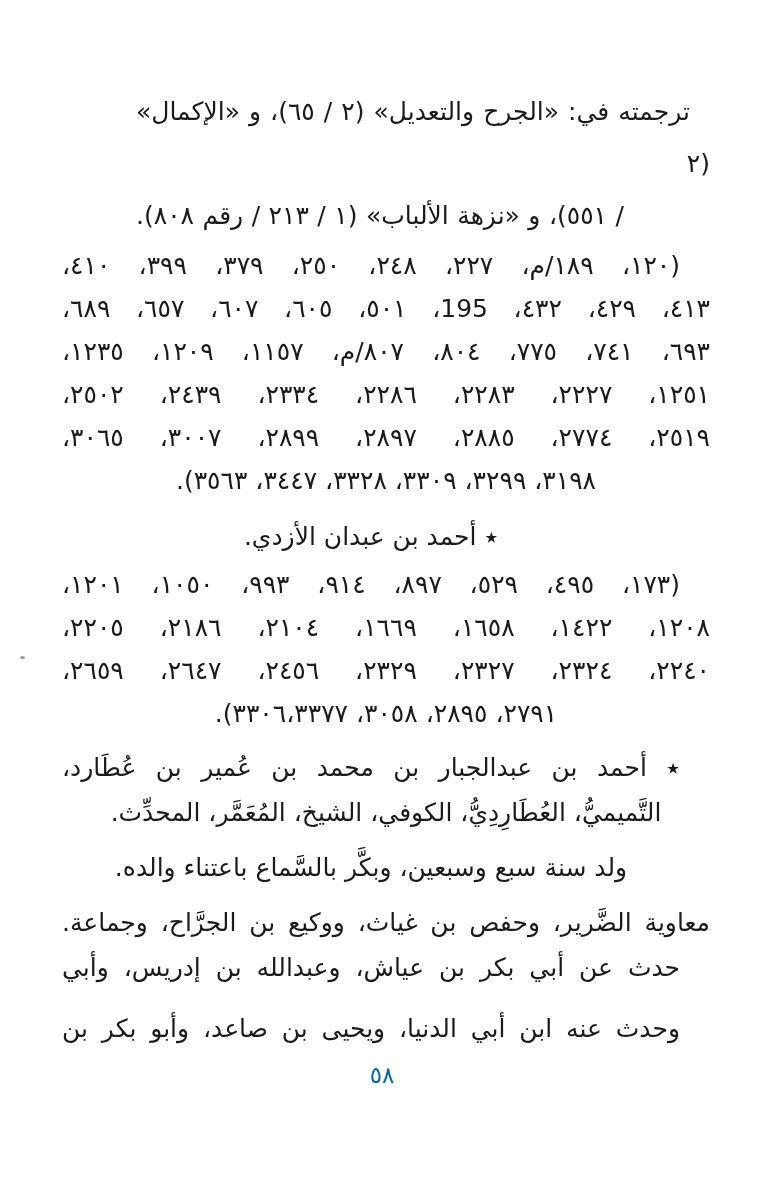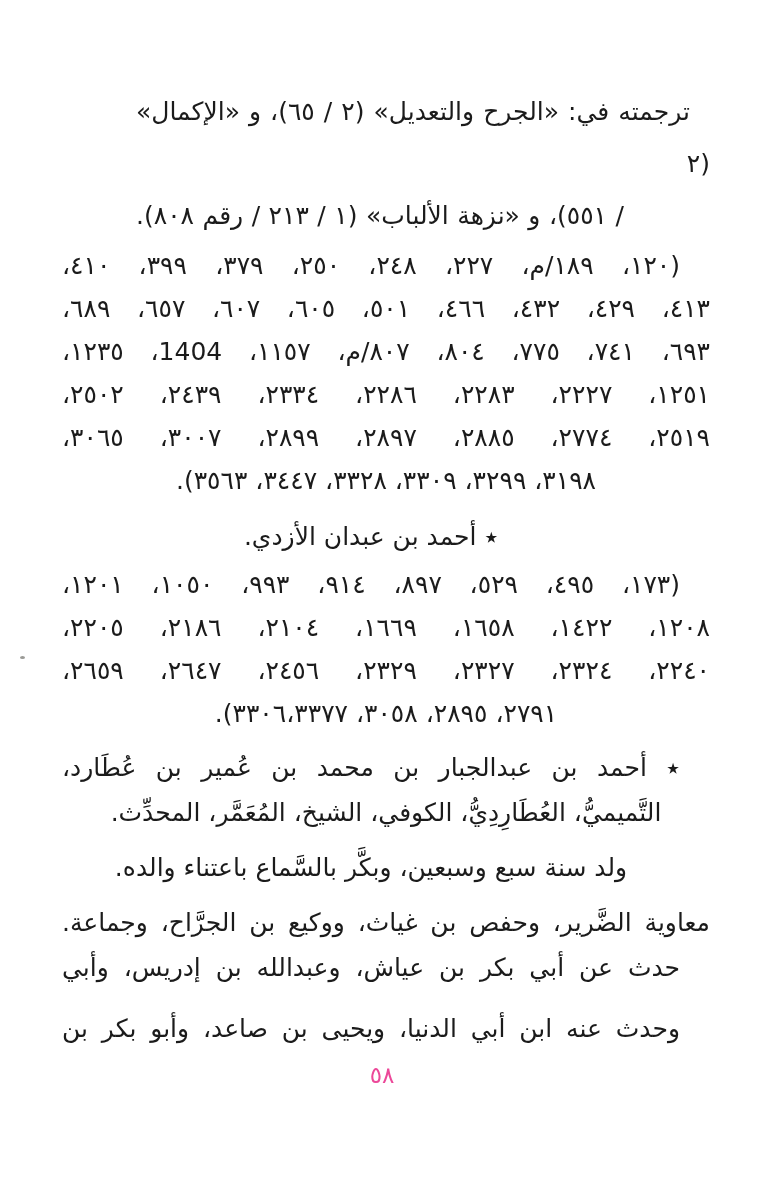--- a/index.html
+++ b/index.html
@@ -33,21 +33,21 @@
   .heading2 { margin-top:10px; }
   .p-birth { margin-top:10px; }
   .p-heard { margin-top:10px; }
   .p-narr  { margin-top:16px; }
 
   .page-number {
     position:absolute;
     top:1062px; left:0; right:0;
     text-align:center;
     font-size:23px;
-    color:#ec4899;
+    color:#0369a1;
   }
   .speck {
     position:absolute;
     left:20px; top:656px;
     width:5px; height:3px;
     background:#9a9a96;
     border-radius:50%;
   }
 </style>
 </head>
@@ -56,22 +56,22 @@
 <div class="page">
   <div class="text-area">
 
     <div class="p-sources">
       <div class="l just ind-sm">ترجمته في: «الجرح والتعديل» (٢ / ٦٥)، و «الإكمال» (٢</div>
       <div class="l just shift">/ ٥٥١)، و «نزهة الألباب» (١ / ٢١٣ / رقم ٨٠٨).</div>
     </div>
 
     <div class="nums nums1">
       <div class="l just ind">(١٢٠، ١٨٩/م، ٢٢٧، ٢٤٨، ٢٥٠، ٣٧٩، ٣٩٩، ٤١٠،</div>
-      <div class="l just">٤١٣، ٤٢٩، ٤٣٢، ٤٦٦، ٥٠١، ٦٠٥، ٦٠٧، ٦٥٧، ٦٨٩،</div>
-      <div class="l just">٦٩٣، ٧٤١، ٧٧٥، ٨٠٤، ٨٠٧/م، ١١٥٧، 1404، ١٢٣٥،</div>
+      <div class="l just">٤١٣، ٤٢٩، ٤٣٢، 195، ٥٠١، ٦٠٥، ٦٠٧، ٦٥٧، ٦٨٩،</div>
+      <div class="l just">٦٩٣، ٧٤١، ٧٧٥، ٨٠٤، ٨٠٧/م، ١١٥٧، ١٢٠٩، ١٢٣٥،</div>
       <div class="l just">١٢٥١، ٢٢٢٧، ٢٢٨٣، ٢٢٨٦، ٢٣٣٤، ٢٤٣٩، ٢٥٠٢،</div>
       <div class="l just">٢٥١٩، ٢٧٧٤، ٢٨٨٥، ٢٨٩٧، ٢٨٩٩، ٣٠٠٧، ٣٠٦٥،</div>
       <div class="l endline">٣١٩٨، ٣٢٩٩، ٣٣٠٩، ٣٣٢٨، ٣٤٤٧، ٣٥٦٣).</div>
     </div>
 
     <div class="heading1">
       <div class="l endline ind">٭ أحمد بن عبدان الأزدي.</div>
     </div>
 
     <div class="nums nums2">

